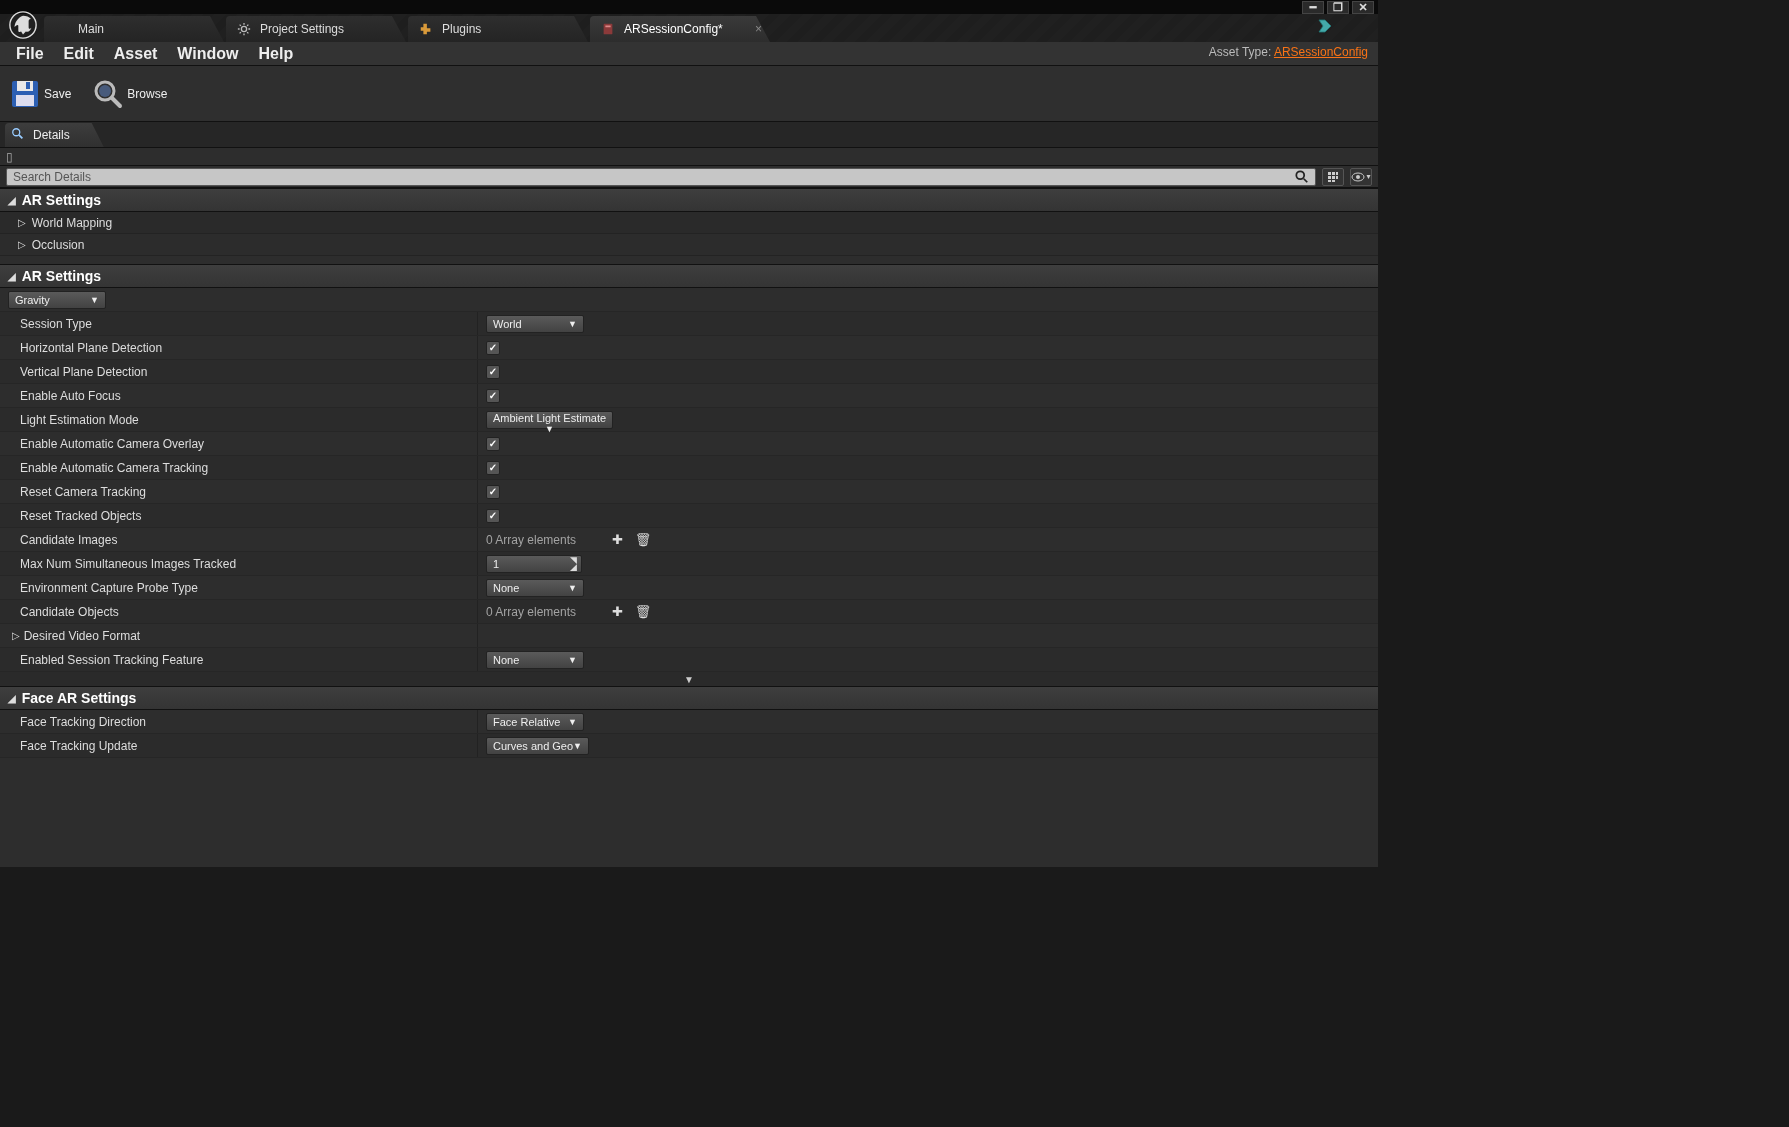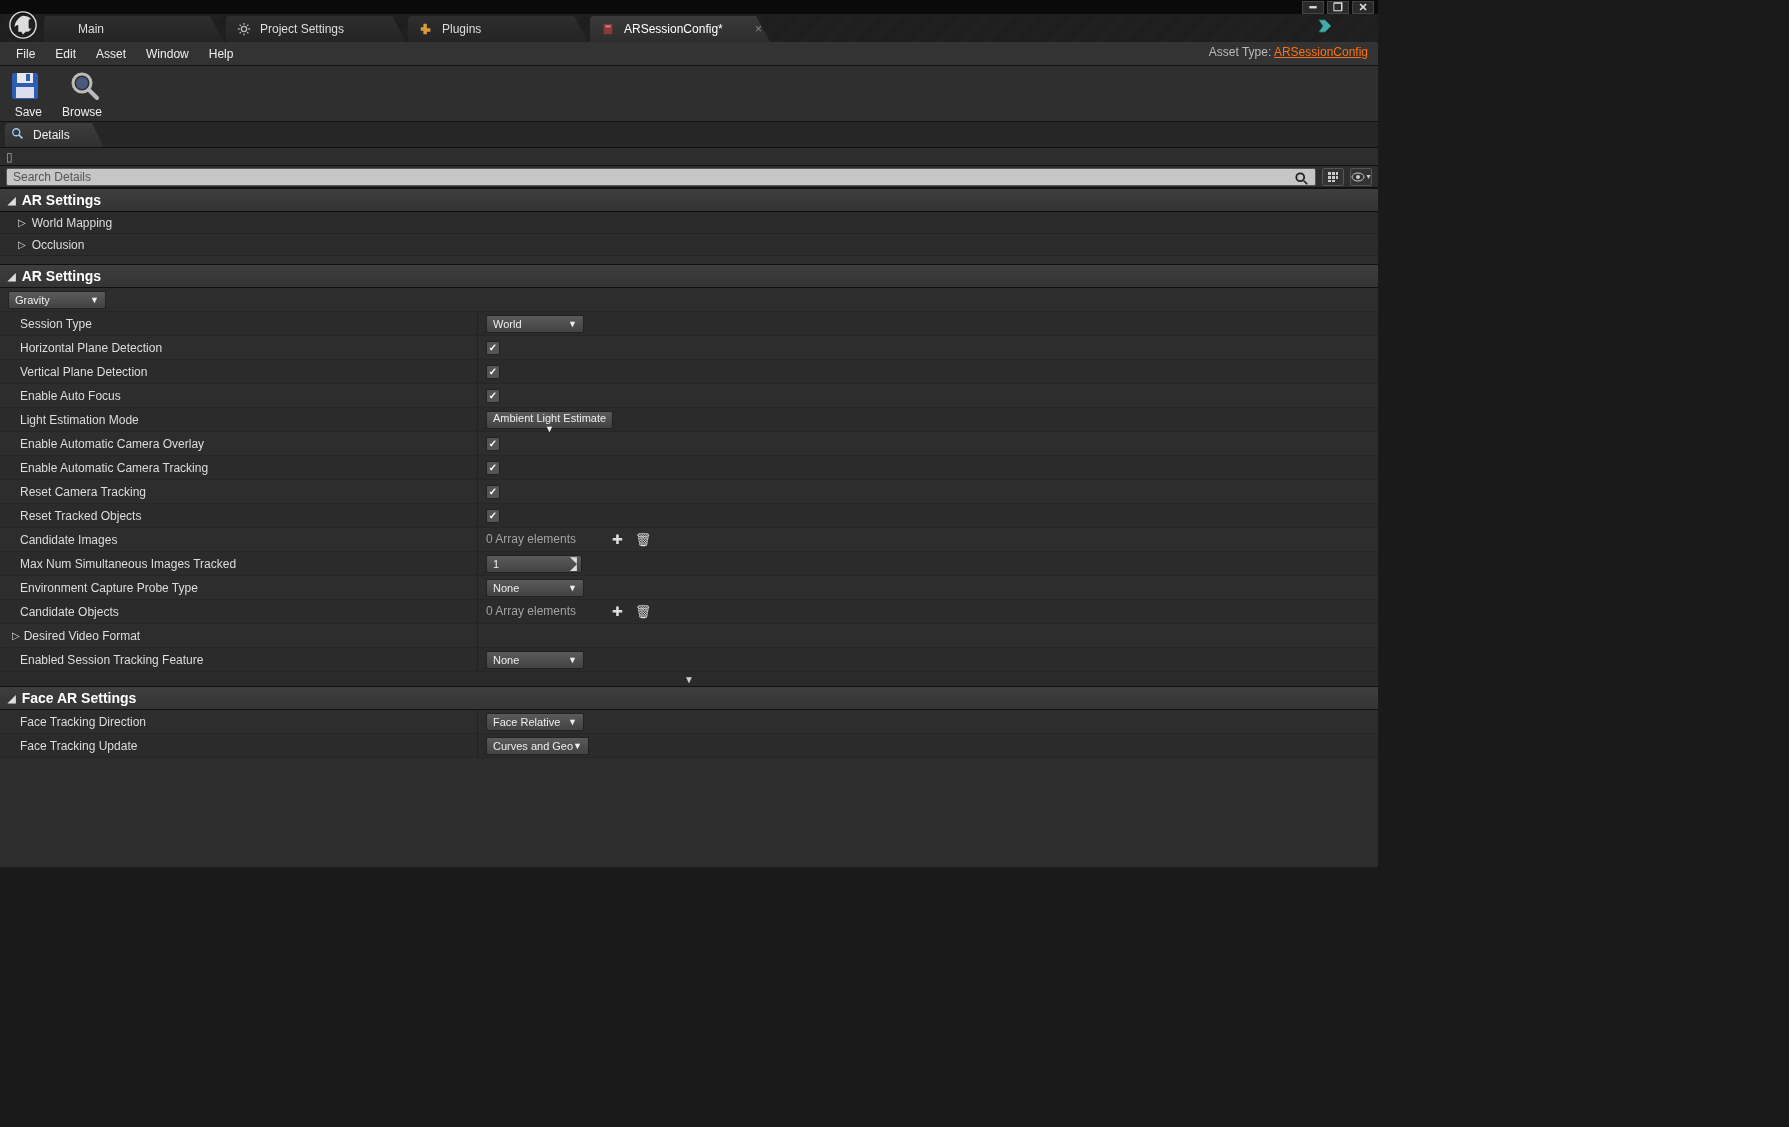--- a/index.html
+++ b/index.html
@@ -78,38 +78,38 @@
   
   .menubar {
     height:24px;
     background:#333;
     display:flex;
     align-items:center;
     padding-left:6px;
     border-bottom:1px solid #111;
     position:relative;
   }
-  .menu-item { padding:21px 10px; color:#eee; font-size:12px; }
+  .menu-item { padding:21px 10px; color:#eee; font-size:16px;font-weight:bold; }
   .asset-type {
     position:absolute; right:10px; top:3px; color:#bbb; font-size:12px;
   }
   .asset-type u { color:#f97316; }
 
   
   .toolbar {
     height:56px;
     background:#2f2f2f;
     border-bottom:1px solid #111;
     display:flex;
     align-items:center;
     padding-left:8px;
     gap:20px;
   }
   .tool {
-    display:flex;flex-direction:column;align-items:flex-end;gap:2px;
+    display:flex;flex-direction:row;align-items:center;gap:2px;
     color:#eee;font-size:12px;
   }
   .tool-icon {
     width:34px;height:34px;display:flex;align-items:center;justify-content:center;
   }
 
   
   .subtab-row {
     height:26px; background:#262626; display:flex;align-items:flex-end;padding-left:5px;
     border-bottom:1px solid #111;
@@ -131,21 +131,21 @@
   }
 
   
   .search-row {
     height:22px;background:#2d2d2d;display:flex;align-items:center;padding:2px 6px;
     gap:6px; border-bottom:1px solid #111;
   }
   .search-input {
     flex:1; height:18px; background:#c6c6c6; border:1px solid #555;
     border-radius:2px; padding:1px 6px; color:#555; font-size:12px;
-    display:flex;position:relative;
+    display:flex;align-items:center;position:relative;
   }
   .search-icon { width:18px;height:18px;display:flex;align-items:center;justify-content:center;color:#111;}
   .matrix-btn,.eye-btn{
     width:22px;height:18px;background:#333;border:1px solid #555;border-radius:2px;
     display:flex;align-items:center;justify-content:center;color:#ccc;font-size:11px;
   }
 
   
   .content {
     height: calc(867px - 14px - 28px - 24px - 56px - 26px - 18px - 22px);
@@ -171,21 +171,21 @@
     border-bottom:1px solid #262626;
     background:#2d2d2d;
   }
   .prop-row:nth-child(odd){background:#2b2b2b;}
   .prop-label {
     width:478px;padding-left:20px;color:#ddd;font-size:12px;
     border-right:1px solid #222;height:100%;display:flex;align-items:center;
   }
   .prop-label.with-tri{padding-left:12px;gap:4px;}
   .prop-value {
-    flex:1;padding-left:8px;display:flex;align-items:flex-start;gap:12px;
+    flex:1;padding-left:8px;display:flex;align-items:flex-end;gap:12px;
   }
   .dropdown {
     height:18px;min-width:98px;
     background:linear-gradient(#5a5a5a,#424242);
     border:1px solid #222;border-radius:2px;
     display:flex;align-items:center;justify-content:space-between;
     padding:0 6px;color:#eee;font-size:11px;
   }
   .dropdown.wide{min-width:120px;flex-direction:column;}
   .dropdown .caret{font-size:9px;}

